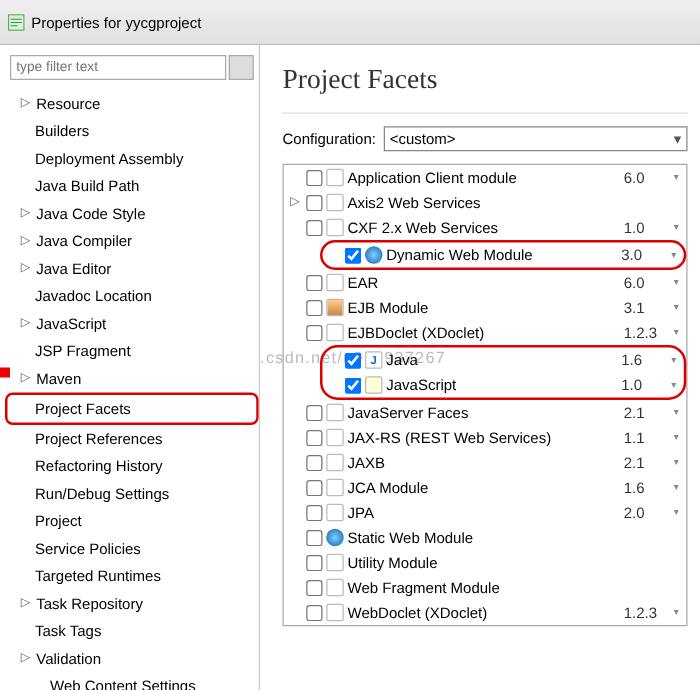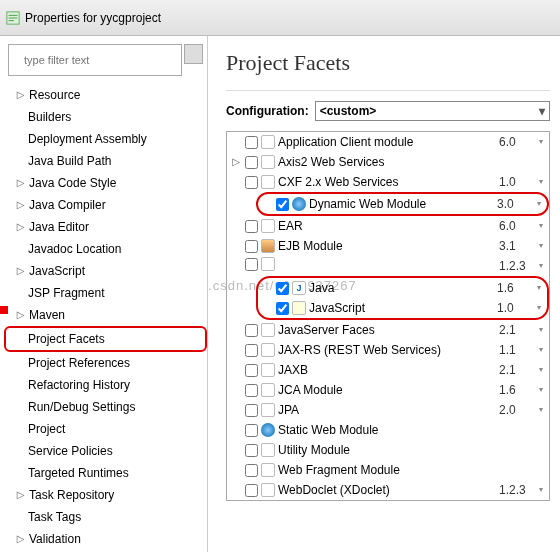--- a/index.html
+++ b/index.html
@@ -3,34 +3,34 @@
 <meta charset="utf-8">
 <style>
 * { box-sizing: border-box; margin: 0; padding: 0; }
 body { font-family: "Segoe UI", Tahoma, sans-serif; font-size: 12px; background: #fff; width: 560px; height: 552px; overflow: hidden; }
 .titlebar { background: linear-gradient(#f0f0f0, #e0e0e0); border-bottom: 1px solid #bbb; padding: 4px 6px; display: flex; align-items: center; gap: 5px; height: 36px; }
 .titlebar .icon { width: 14px; height: 14px; }
 .titlebar .title { font-size: 12px; }
 .content { display: flex; height: calc(100% - 24px); }
 .left-panel { width: 208px; border-right: 1px solid #ccc; background: #fff; padding: 4px 0 4px 4px; overflow: hidden; }
 .filter-box { display: flex; gap: 2px; margin: 4px 4px 8px 4px; }
-.filter-input { flex: 1; border: 1px solid #aaa; padding: 2px 15px; font-size: 11px; color: #999; height: 32px; }
+.filter-input { flex: 1; border: 1px solid #aaa; padding: 2px 4px; font-size: 11px; color: #999; height: 20px; }
 .filter-btn { width: 20px; height: 20px; background: #ddd; border: 1px solid #aaa; }
 .tree-item { padding: 2px 2px 2px 12px; display: flex; align-items: center; gap: 3px; cursor: pointer; font-size: 12px; white-space: nowrap; line-height: 18px; }
 .tree-item.sub { padding-left: 24px; }
 .expander { width: 9px; height: 9px; display: inline-flex; align-items: center; justify-content: center; color: #666; font-size: 10px; margin-right: 1px; }
 .tree-item.no-expander { padding-left: 24px; }
 .tree-item.no-expander.sub { padding-left: 36px; }
 .tree-item.selected { border: 2px solid #d00; border-radius: 6px; padding-left: 22px; }
 .tree-item.annot { position: relative; }
 .red-mark { position: absolute; left: -4px; top: 2px; width: 8px; height: 8px; background: #e00; }
 .right-panel { flex: 1; padding: 14px 10px 10px 18px; overflow: hidden; }
 .right-panel h1 { font-family: Georgia, serif; font-size: 22px; font-weight: normal; color: #333; margin-bottom: 14px; }
 .hr { border-bottom: 1px solid #ddd; margin-bottom: 10px; }
-.config-row { display: flex; align-items: center; gap: 6px; margin-bottom: 10px; font-weight: bold; }
+.config-row { display: flex; align-items: center; gap: 6px; margin-bottom: 10px; }
 .config-combo { flex: 1; border: 1px solid #888; padding: 2px 4px; font-size: 12px; background: #fff; height: 20px; display: flex; align-items: center; justify-content: space-between; }
 .config-combo::after { content: "▾"; color: #555; }
 .facets-table { border: 1px solid #aaa; }
 .facets-header { display: flex; background: linear-gradient(#fafafa,#e8e8e8); border-bottom: 1px solid #ccc; font-size: 12px; }
 .facets-header .col-name { flex: 1; padding: 3px 6px; border-right: 1px solid #ccc; }
 .facets-header .col-ver { width: 56px; padding: 3px 6px; }
 .facets-body { }
 .facet-row { display: flex; align-items: flex-start; font-size: 12px; line-height: 18px; }
 .facet-row .fcell-name { flex: 1; display: flex; align-items: center; gap: 3px; padding: 1px 3px; }
 .facet-row .fcell-ver { width: 56px; padding: 1px 6px; display: flex; align-items: center; gap: 2px; color: #333; }
@@ -210,20 +210,21 @@
               <span class="facet-icon jar"></span>
               <span>EJB Module</span>
             </div>
             <div class="fcell-ver">3.1</div>
           </div>
           <div class="facet-row">
             <div class="fcell-name">
               <span class="facet-exp"></span>
               <input type="checkbox" class="facet-cb" style="">
               <span class="facet-icon file"></span>
+              <span>EJBDoclet (XDoclet)</span>
             </div>
             <div class="fcell-ver">1.2.3</div>
           </div>
           <div class="circle-group">
             <div class="facet-row">
               <div class="fcell-name">
                 <span class="facet-exp"></span>
                 <input type="checkbox" class="facet-cb" checked="" style="">
                 <span class="facet-icon j">J</span>
                 <span>Java</span>

